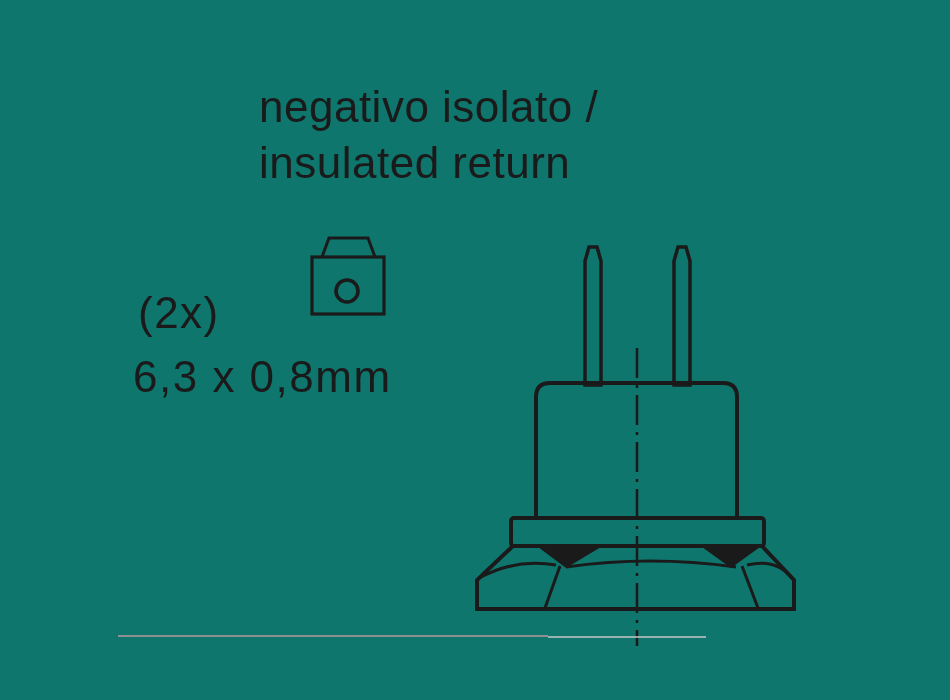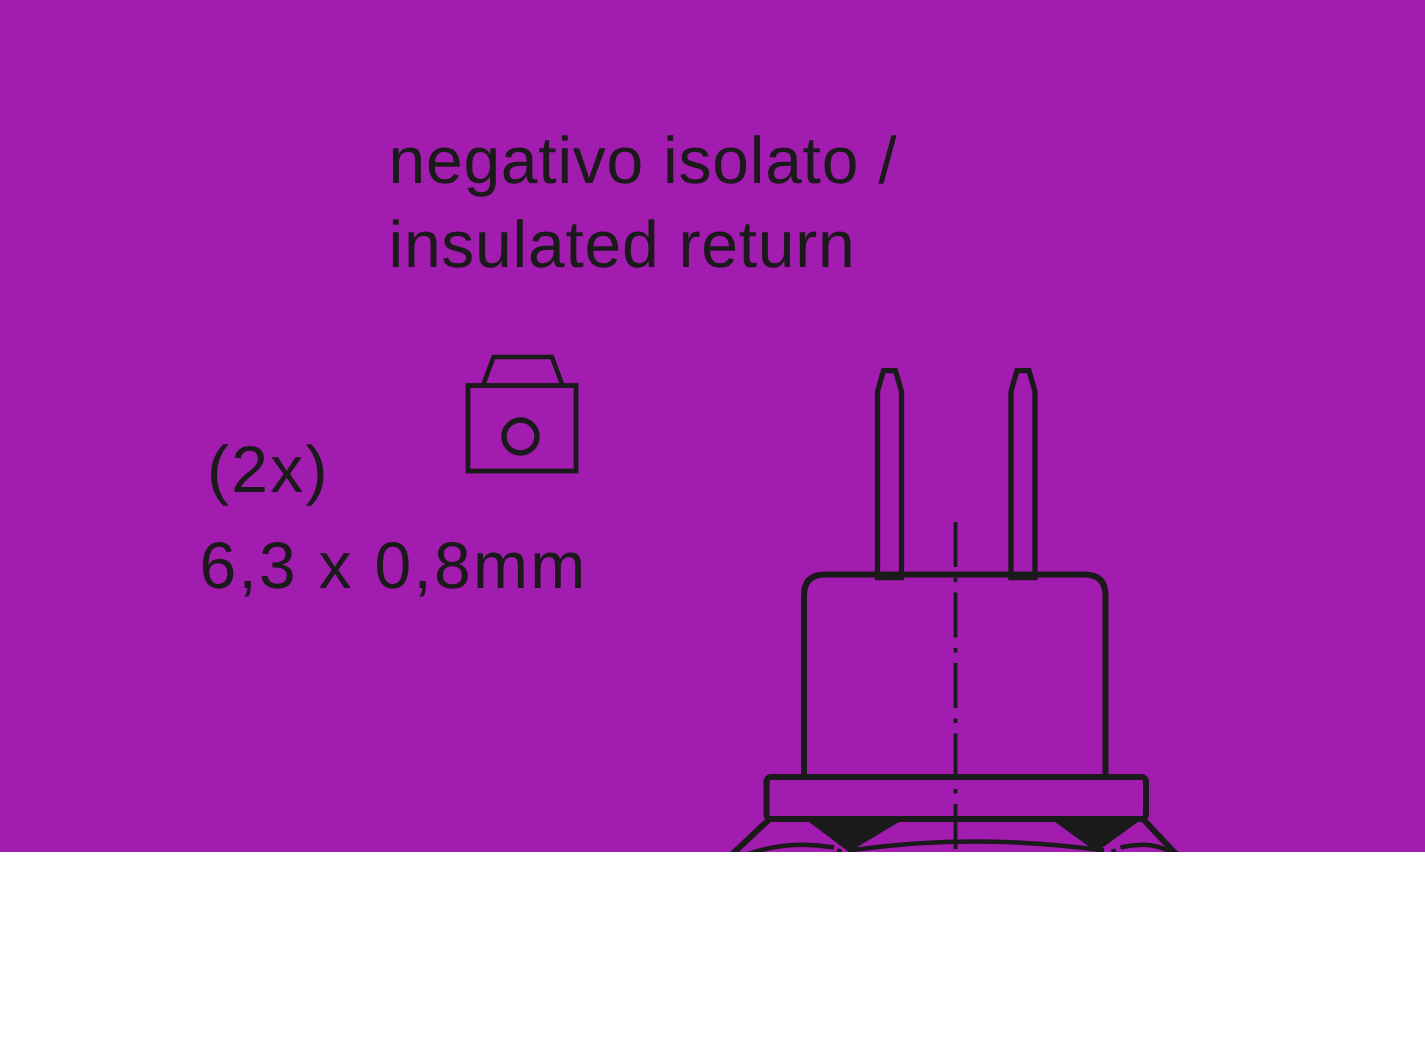--- a/index.html
+++ b/index.html
@@ -3,22 +3,22 @@
 <meta charset="utf-8">
 <style>
   html, body {
     margin: 0;
     padding: 0;
     background: #ffffff;
   }
   #canvas {
     position: relative;
     width: 950px;
-    height: 568px;
-    background: #a21caf;
+    height: 700px;
+    background: #0f766e;
     overflow: hidden;
     font-family: "Liberation Sans", sans-serif;
   }
   svg {
     display: block;
   }
   text {
     font-family: "Liberation Sans", sans-serif;
     fill: #1a1a1a;
   }

